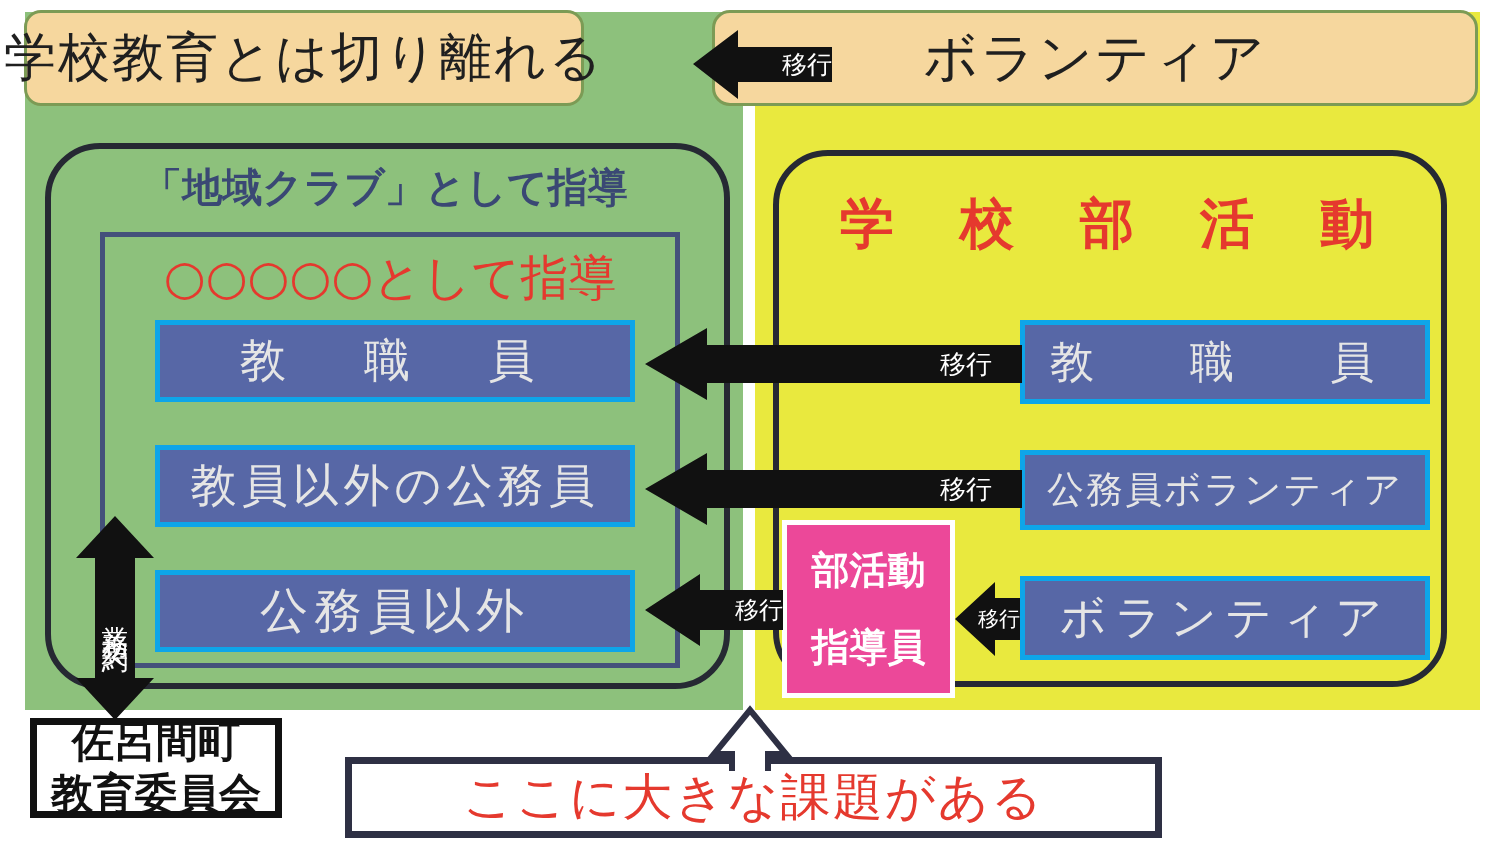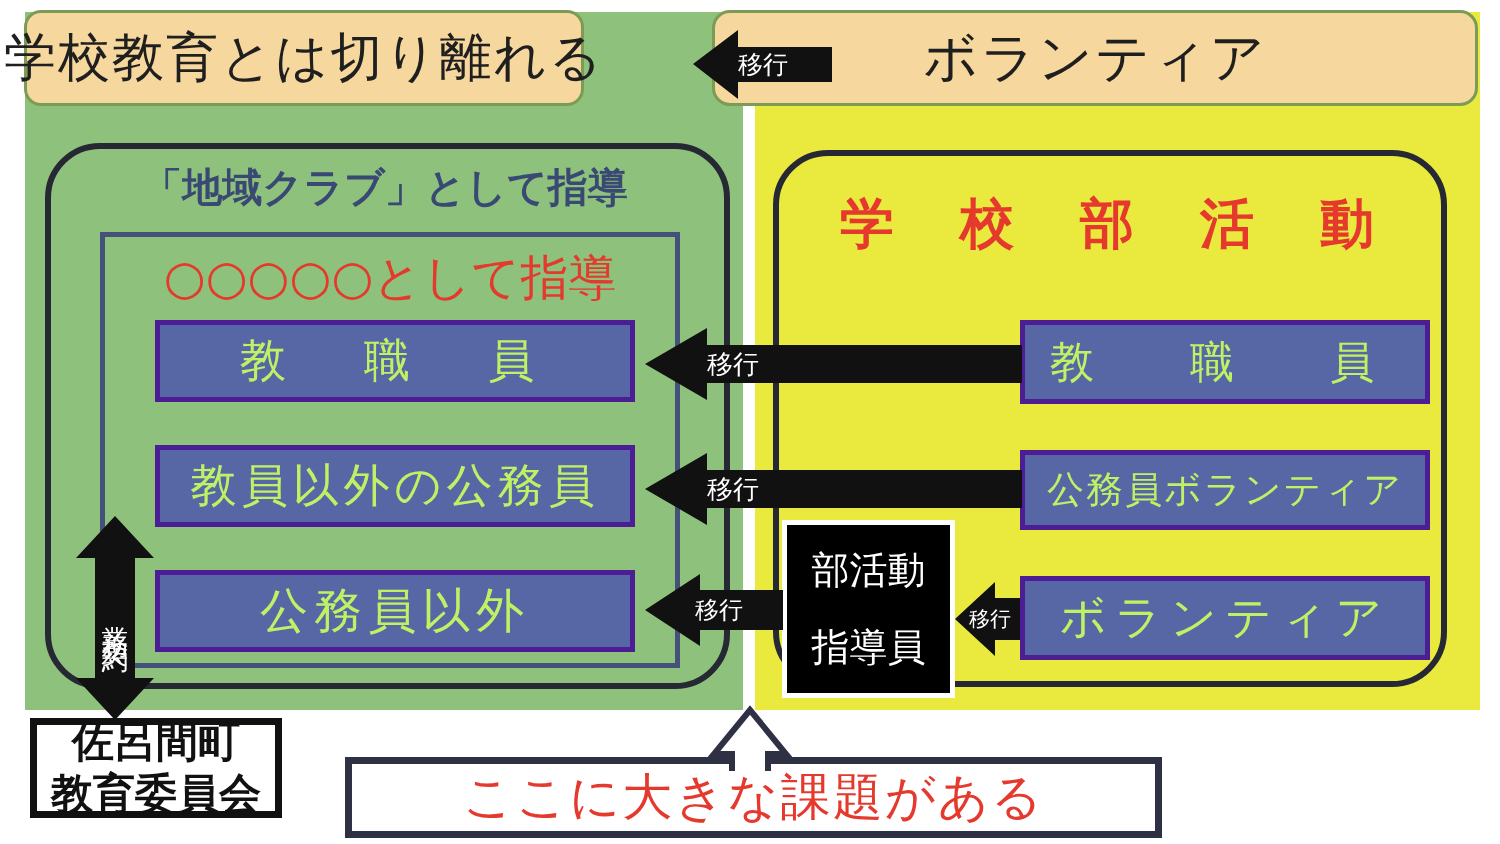--- a/index.html
+++ b/index.html
@@ -22,38 +22,38 @@
   #right-outline{left:773px;top:150px;width:674px;height:537px;}
 
   #left-title{position:absolute;left:60px;top:160px;width:650px;text-align:center;
               font-size:40px;font-weight:bold;color:#3A4874;white-space:nowrap;}
   #inner-rect{position:absolute;left:100px;top:232px;width:580px;height:436px;border:5px solid #44517B;}
   #left-subtitle{position:absolute;left:102px;top:246px;width:576px;text-align:center;
                  font-size:48px;color:#E5392E;white-space:nowrap;}
   #right-title{position:absolute;left:800px;top:188px;width:620px;text-align:center;
                font-size:54px;font-weight:bold;color:#E5392E;letter-spacing:6px;white-space:nowrap;}
 
-  .bluebox{position:absolute;background:#5767A6;border:5px solid #4c1d95;color:#bef264;
+  .bluebox{position:absolute;background:#5767A6;border:5px solid #0ea5e9;color:#e5e5e5;
            display:flex;align-items:center;justify-content:center;white-space:nowrap;}
   .bluebox.left{left:155px;width:480px;height:82px;}
   #lbox1{top:320px;font-size:46px;letter-spacing:16px;}
   #lbox2{top:445px;font-size:46px;letter-spacing:5px;}
   #lbox3{top:570px;font-size:48px;letter-spacing:6px;}
   .bluebox.right{left:1020px;width:410px;}
   #rbox1{top:320px;height:84px;font-size:44px;letter-spacing:26px;}
   #rbox2{top:450px;height:80px;font-size:37px;letter-spacing:2px;}
   #rbox3{top:576px;height:84px;font-size:46px;letter-spacing:8px;}
 
-  #red-box{position:absolute;left:782px;top:520px;width:173px;height:178px;background:#000000;
-           border:5px solid #ffffff;color:#ffffff;font-weight:normal;font-size:38px;
+  #red-box{position:absolute;left:782px;top:520px;width:173px;height:178px;background:#ec4899;
+           border:5px solid #ffffff;color:#ffffff;font-weight:bold;font-size:38px;
            display:flex;flex-direction:column;align-items:center;justify-content:center;gap:26px;
            white-space:nowrap;}
 
   .harrow{position:absolute;background:#111111;display:flex;align-items:center;color:#ffffff;}
-  .harrow .lbl{flex:1;text-align:left;white-space:nowrap;}
+  .harrow .lbl{flex:1;text-align:right;white-space:nowrap;}
   #top-arrow{left:693px;top:30px;width:139px;height:69px;font-size:25px;
      clip-path:polygon(0 34px,45px 0,45px 17px,139px 17px,139px 52px,45px 52px,45px 69px);
      padding-left:45px;}
   #arrow-row1{left:645px;top:328px;width:377px;height:72px;font-size:26px;
      clip-path:polygon(0 36px,62px 0,62px 17px,377px 17px,377px 55px,62px 55px,62px 72px);
      padding-left:62px;padding-right:30px;}
   #arrow-row2{left:645px;top:453px;width:377px;height:72px;font-size:26px;
      clip-path:polygon(0 36px,62px 0,62px 17px,377px 17px,377px 55px,62px 55px,62px 72px);
      padding-left:62px;padding-right:30px;}
   #arrow-row3a{left:645px;top:574px;width:138px;height:72px;font-size:24px;

